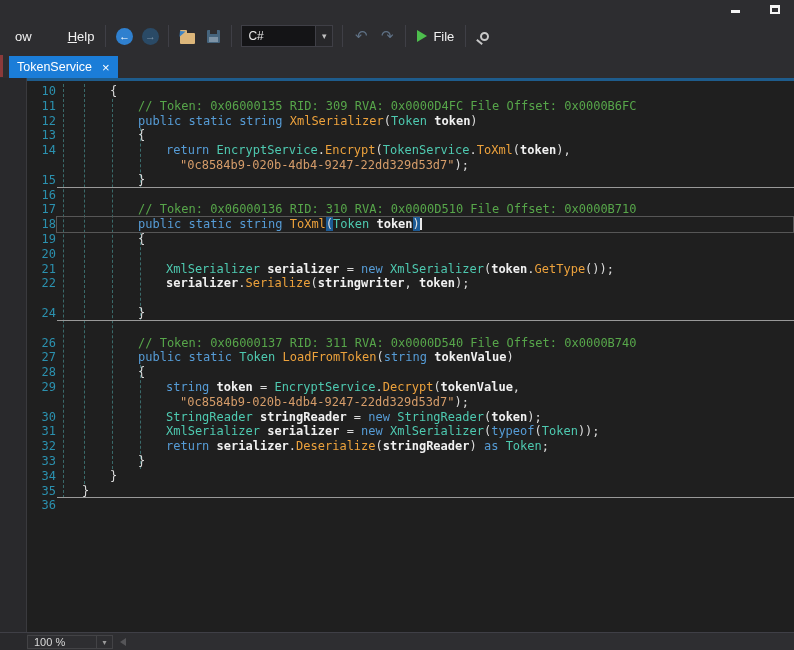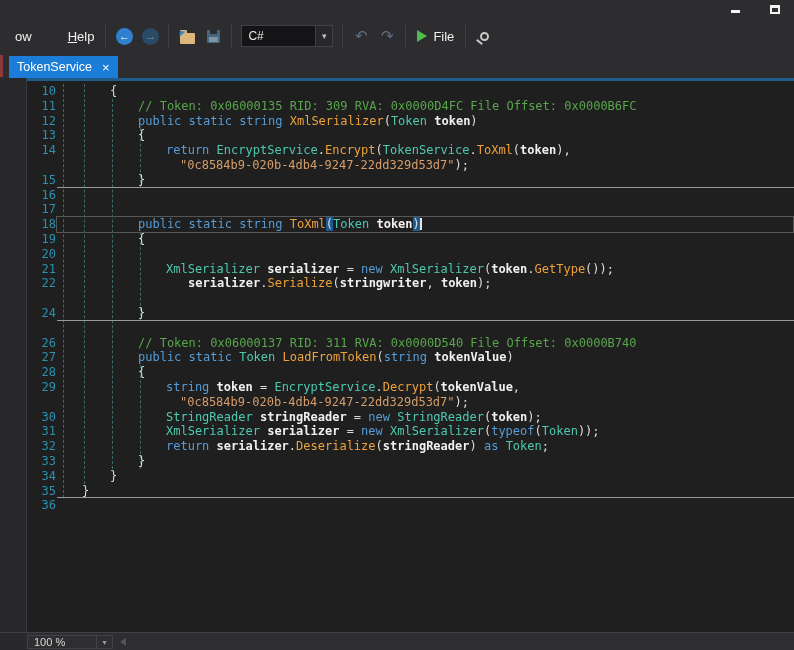--- a/index.html
+++ b/index.html
@@ -152,27 +152,27 @@
       <div class="guide" style="left: 113px; top: 284.2px; height: 103.6px;"></div>
       <div class="crow" style="top: 3px;"><span class="lnum">10</span><span class="ctext" style="left: 83px;"><span class="tok-p">{</span></span></div>
       <div class="crow" style="top: 17.8px;"><span class="lnum">11</span><span class="ctext" style="left: 111px;"><span class="tok-c">// Token: 0x06000135 RID: 309 RVA: 0x0000D4FC File Offset: 0x0000B6FC</span></span></div>
       <div class="crow" style="top: 32.6px;"><span class="lnum">12</span><span class="ctext" style="left: 111px;"><span class="tok-k">public static string </span><span class="tok-m">XmlSerializer</span><span class="tok-p">(</span><span class="tok-t">Token</span><span class="tok-p"> </span><span class="tok-v">token</span><span class="tok-p">)</span></span></div>
       <div class="crow" style="top: 47.4px;"><span class="lnum">13</span><span class="ctext" style="left: 111px;"><span class="tok-p">{</span></span></div>
       <div class="crow" style="top: 62.2px;"><span class="lnum">14</span><span class="ctext" style="left: 139px;"><span class="tok-k">return </span><span class="tok-t">EncryptService</span><span class="tok-p">.</span><span class="tok-m">Encrypt</span><span class="tok-p">(</span><span class="tok-t">TokenService</span><span class="tok-p">.</span><span class="tok-m">ToXml</span><span class="tok-p">(</span><span class="tok-v">token</span><span class="tok-p">),</span></span></div>
       <div class="crow" style="top: 77px;"><span class="lnum"></span><span class="ctext" style="left: 153px;"><span class="tok-s">"0c8584b9-020b-4db4-9247-22dd329d53d7"</span><span class="tok-p">);</span></span></div>
       <div class="crow" style="top: 91.8px; text-decoration: underline;"><span class="lnum">15</span><span class="ctext" style="left: 111px;"><span class="tok-p">}</span></span></div>
       <div class="msep" style="top: 105.6px;"></div>
       <div class="crow" style="top: 106.6px;"><span class="lnum">16</span><span class="ctext" style="left: 111px;"></span></div>
-      <div class="crow" style="top: 121.4px;"><span class="lnum">17</span></div>
+      <div class="crow" style="top: 121.4px;"><span class="lnum">17</span><span class="ctext" style="left: 111px;"><span class="tok-c">// Token: 0x06000136 RID: 310 RVA: 0x0000D510 File Offset: 0x0000B710</span></span></div>
       <div class="curbox" style="top: 134.7px;"></div>
       <div class="crow" style="top: 136.2px;"><span class="lnum">18</span><span class="ctext" style="left: 111px;"><span class="tok-k">public static string </span><span class="tok-m">ToXml</span><span class="tok-hb">(</span><span class="tok-t">Token</span><span class="tok-p"> </span><span class="tok-v">token</span><span class="tok-hb">)</span><span class="caret"></span></span></div>
       <div class="crow" style="top: 151px;"><span class="lnum">19</span><span class="ctext" style="left: 111px;"><span class="tok-p">{</span></span></div>
       <div class="crow" style="top: 165.8px; text-decoration: underline;"><span class="lnum">20</span></div>
       <div class="crow" style="top: 180.6px;"><span class="lnum">21</span><span class="ctext" style="left: 139px;"><span class="tok-t">XmlSerializer</span><span class="tok-p"> </span><span class="tok-v">serializer</span><span class="tok-p"> = </span><span class="tok-k">new</span><span class="tok-p"> </span><span class="tok-t">XmlSerializer</span><span class="tok-p">(</span><span class="tok-v">token</span><span class="tok-p">.</span><span class="tok-m">GetType</span><span class="tok-p">());</span></span></div>
-      <div class="crow" style="top: 195.4px;"><span class="lnum">22</span><span class="ctext" style="left: 139px; margin-left: 22px;"><span class="tok-v">serializer</span><span class="tok-p">.</span><span class="tok-m">Serialize</span><span class="tok-p">(</span><span class="tok-v">stringwriter</span><span class="tok-p">, </span><span class="tok-v">token</span><span class="tok-p">);</span></span></div>
+      <div class="crow" style="top: 195.4px;"><span class="lnum">22</span><span class="ctext" style="left: 139px;"><span class="tok-v">serializer</span><span class="tok-p">.</span><span class="tok-m">Serialize</span><span class="tok-p">(</span><span class="tok-v">stringwriter</span><span class="tok-p">, </span><span class="tok-v">token</span><span class="tok-p">);</span></span></div>
       <div class="crow" style="top: 225px;"><span class="lnum">24</span><span class="ctext" style="left: 111px;"><span class="tok-p">}</span></span></div>
       <div class="msep" style="top: 238.8px;"></div>
       <div class="crow" style="top: 254.6px;"><span class="lnum">26</span><span class="ctext" style="left: 111px;"><span class="tok-c">// Token: 0x06000137 RID: 311 RVA: 0x0000D540 File Offset: 0x0000B740</span></span></div>
       <div class="crow" style="top: 269.4px;"><span class="lnum">27</span><span class="ctext" style="left: 111px;"><span class="tok-k">public static </span><span class="tok-t">Token</span><span class="tok-p"> </span><span class="tok-m">LoadFromToken</span><span class="tok-p">(</span><span class="tok-k">string</span><span class="tok-p"> </span><span class="tok-v">tokenValue</span><span class="tok-p">)</span></span></div>
       <div class="crow" style="top: 284.2px;"><span class="lnum">28</span><span class="ctext" style="left: 111px;"><span class="tok-p">{</span></span></div>
       <div class="crow" style="top: 299px;"><span class="lnum">29</span><span class="ctext" style="left: 139px;"><span class="tok-k">string</span><span class="tok-p"> </span><span class="tok-v">token</span><span class="tok-p"> = </span><span class="tok-t">EncryptService</span><span class="tok-p">.</span><span class="tok-m">Decrypt</span><span class="tok-p">(</span><span class="tok-v">tokenValue</span><span class="tok-p">,</span></span></div>
       <div class="crow" style="top: 313.8px;"><span class="lnum"></span><span class="ctext" style="left: 153px;"><span class="tok-s">"0c8584b9-020b-4db4-9247-22dd329d53d7"</span><span class="tok-p">);</span></span></div>
       <div class="crow" style="top: 328.6px;"><span class="lnum">30</span><span class="ctext" style="left: 139px;"><span class="tok-t">StringReader</span><span class="tok-p"> </span><span class="tok-v">stringReader</span><span class="tok-p"> = </span><span class="tok-k">new</span><span class="tok-p"> </span><span class="tok-t">StringReader</span><span class="tok-p">(</span><span class="tok-v">token</span><span class="tok-p">);</span></span></div>
       <div class="crow" style="top: 343.4px;"><span class="lnum">31</span><span class="ctext" style="left: 139px;"><span class="tok-t">XmlSerializer</span><span class="tok-p"> </span><span class="tok-v">serializer</span><span class="tok-p"> = </span><span class="tok-k">new</span><span class="tok-p"> </span><span class="tok-t">XmlSerializer</span><span class="tok-p">(</span><span class="tok-k">typeof</span><span class="tok-p">(</span><span class="tok-t">Token</span><span class="tok-p">));</span></span></div>
       <div class="crow" style="top: 358.2px;"><span class="lnum">32</span><span class="ctext" style="left: 139px;"><span class="tok-k">return </span><span class="tok-v">serializer</span><span class="tok-p">.</span><span class="tok-m">Deserialize</span><span class="tok-p">(</span><span class="tok-v">stringReader</span><span class="tok-p">) </span><span class="tok-k">as</span><span class="tok-p"> </span><span class="tok-t">Token</span><span class="tok-p">;</span></span></div>

